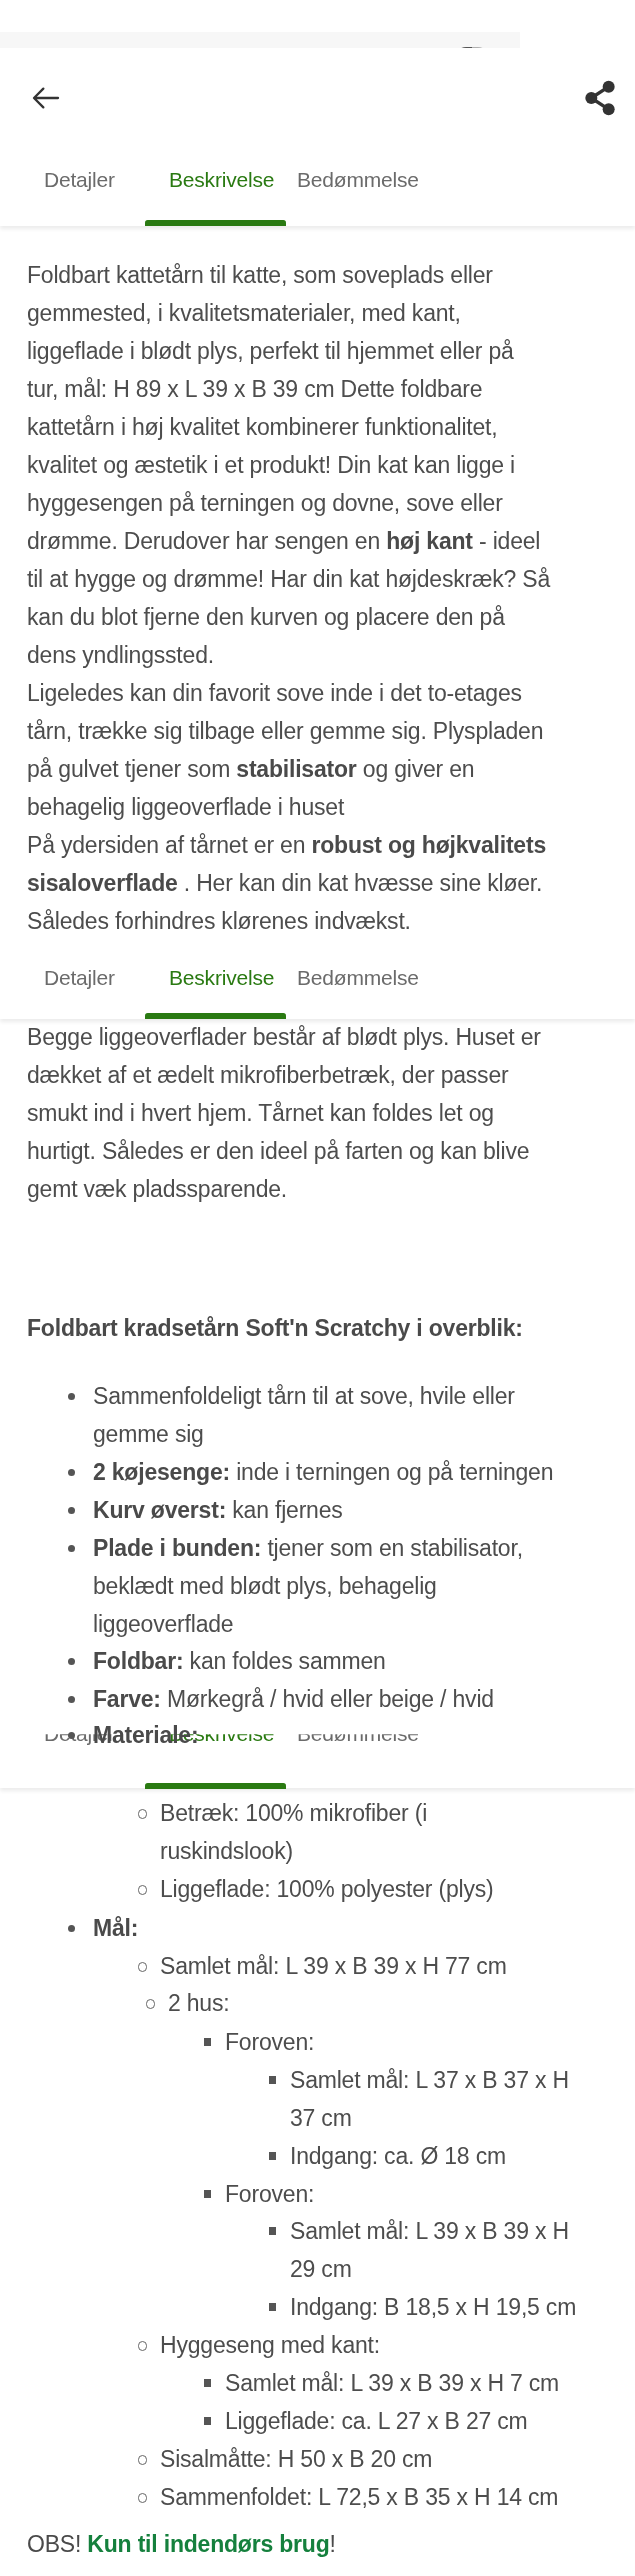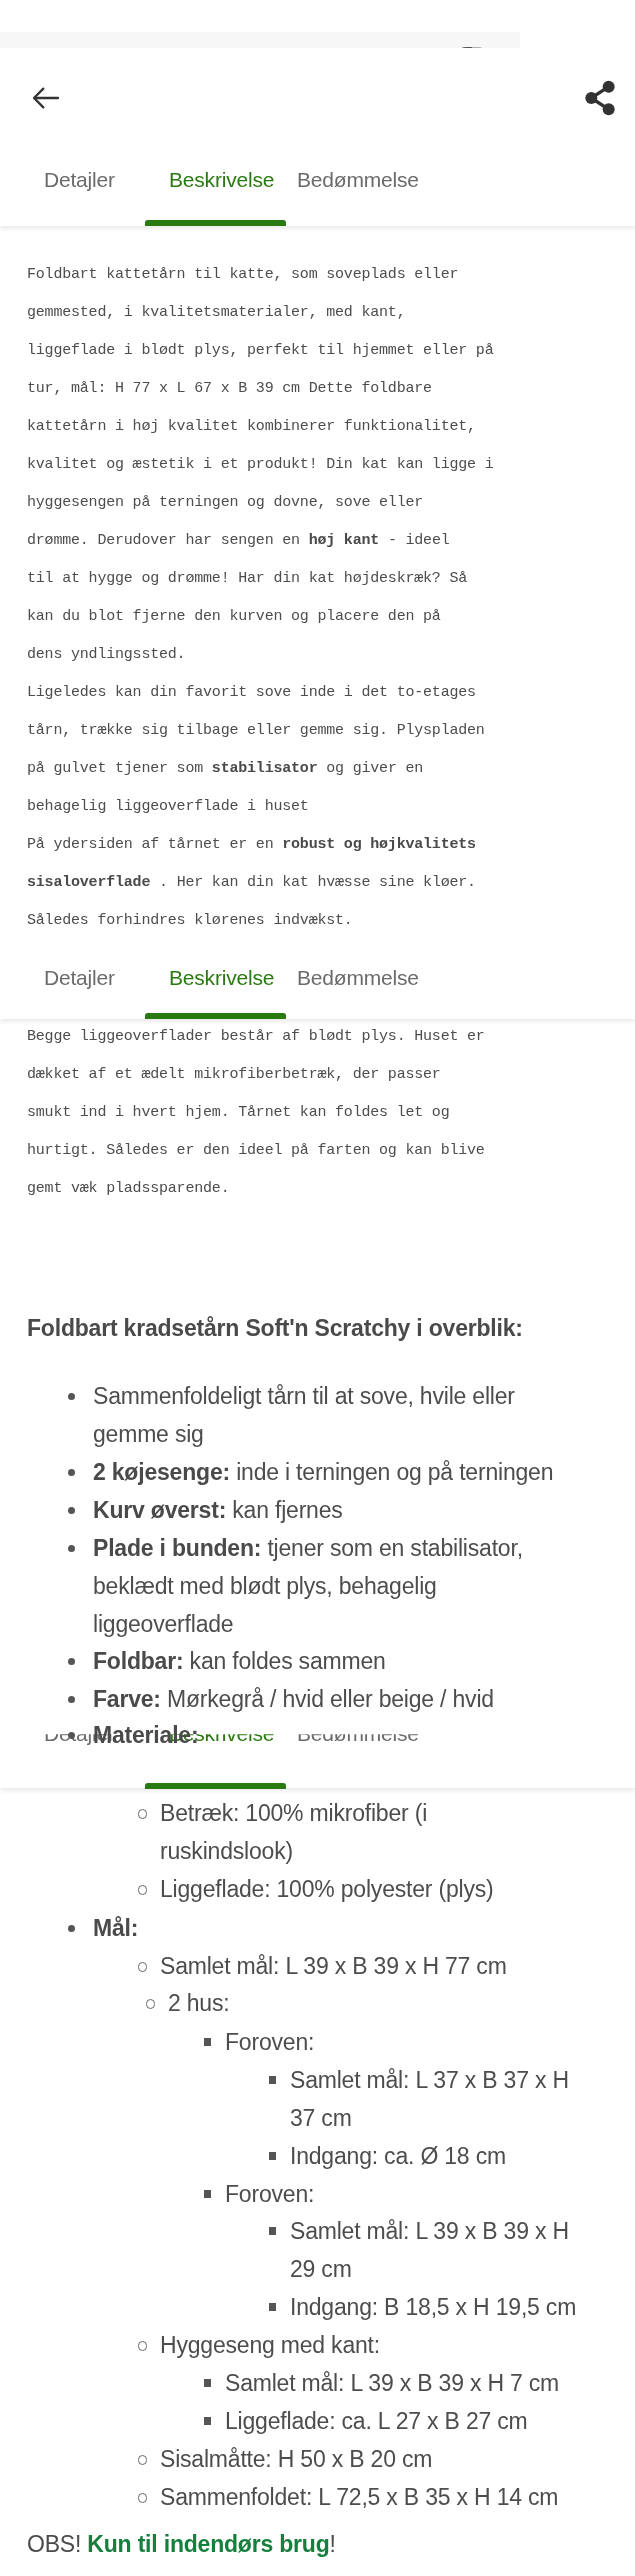--- a/index.html
+++ b/index.html
@@ -15,21 +15,21 @@
 
   .appbar { position: absolute; left: 0; top: 48px; width: 635px; height: 101px; background: #fff; }
   .back-btn { position: absolute; left: 25.5px; top: 30px; width: 40px; height: 40px; display: flex; align-items: center; justify-content: center; }
   .share-btn { position: absolute; right: 14.8px; top: 30px; width: 40px; height: 40px; display: flex; align-items: center; justify-content: center; }
 
   .tabbar { position: absolute; left: 0; width: 635px; height: 77px; background: #fff; box-shadow: 0 2.7px 4px rgba(0,0,0,0.08); }
   .tab { position: absolute; top: 19px; font-size: 21px; color: #6b6b6b; letter-spacing: -0.2px; }
   .tab.active { color: #2a7a12; margin-left: 13px; }
   .tab-indicator { position: absolute; left: 145px; width: 141px; height: 6px; background: #2a7a12; border-radius: 2.7px 2.7px 0 0; }
 
-  .para { position: absolute; left: 27px; width: 584px; font-size: 15px; line-height: 38px; color: #4d4d4d; letter-spacing: -0.2px; font-family: Liberation Mono, monospace; }
+  .para { position: absolute; left: 27px; width: 584px; font-size: 23px; line-height: 38px; color: #4d4d4d; letter-spacing: -0.2px; }
   .para b { color: #4a4a4a; }
 
   .heading { position: absolute; left: 27px; font-size: 23px; font-weight: bold; color: #4a4a4a; letter-spacing: -0.2px; }
 
   .li { position: absolute; font-size: 23px; line-height: 38px; color: #4d4d4d; letter-spacing: -0.2px; }
   .li b { color: #4a4a4a; }
   .bullet-disc::before { content: ""; position: absolute; left: -25.5px; top: 16px; width: 7.4px; height: 7.4px; border-radius: 50%; background: #555; }
   .bullet-circle::before { content: ""; position: absolute; left: -22px; top: 15.4px; width: 7.4px; height: 7.4px; border-radius: 50%; border: 1px solid #666; background: #fff; }
   .bullet-square::before { content: ""; position: absolute; left: -21.5px; top: 15.4px; width: 7.4px; height: 7.4px; background: #555; }
 
@@ -100,21 +100,21 @@
   <span class="tab" style="left:44px">Detajler</span>
   <span class="tab active" style="left:156px">Beskrivelse</span>
   <span class="tab" style="left:297px">Bedømmelse</span>
   <div class="tab-indicator" style="top:71px"></div>
 </div>
 
 <div class="para" style="top:256px">
   <div>Foldbart kattetårn til katte, som soveplads eller</div>
   <div>gemmested, i kvalitetsmaterialer, med kant,</div>
   <div>liggeflade i blødt plys, perfekt til hjemmet eller på</div>
-  <div>tur, mål: H 77 x L 67 x B 39 cm Dette foldbare</div>
+  <div>tur, mål: H 89 x L 39 x B 39 cm Dette foldbare</div>
   <div>kattetårn i høj kvalitet kombinerer funktionalitet,</div>
   <div>kvalitet og æstetik i et produkt! Din kat kan ligge i</div>
   <div>hyggesengen på terningen og dovne, sove eller</div>
   <div><span>drømme. Derudover har sengen en </span><b>høj kant</b><span> - ideel</span></div>
   <div>til at hygge og drømme! Har din kat højdeskræk? Så</div>
   <div>kan du blot fjerne den kurven og placere den på</div>
   <div>dens yndlingssted.</div>
   <div>Ligeledes kan din favorit sove inde i det to-etages</div>
   <div>tårn, trække sig tilbage eller gemme sig. Plyspladen</div>
   <div><span>på gulvet tjener som </span><b>stabilisator</b><span> og giver en</span></div>

